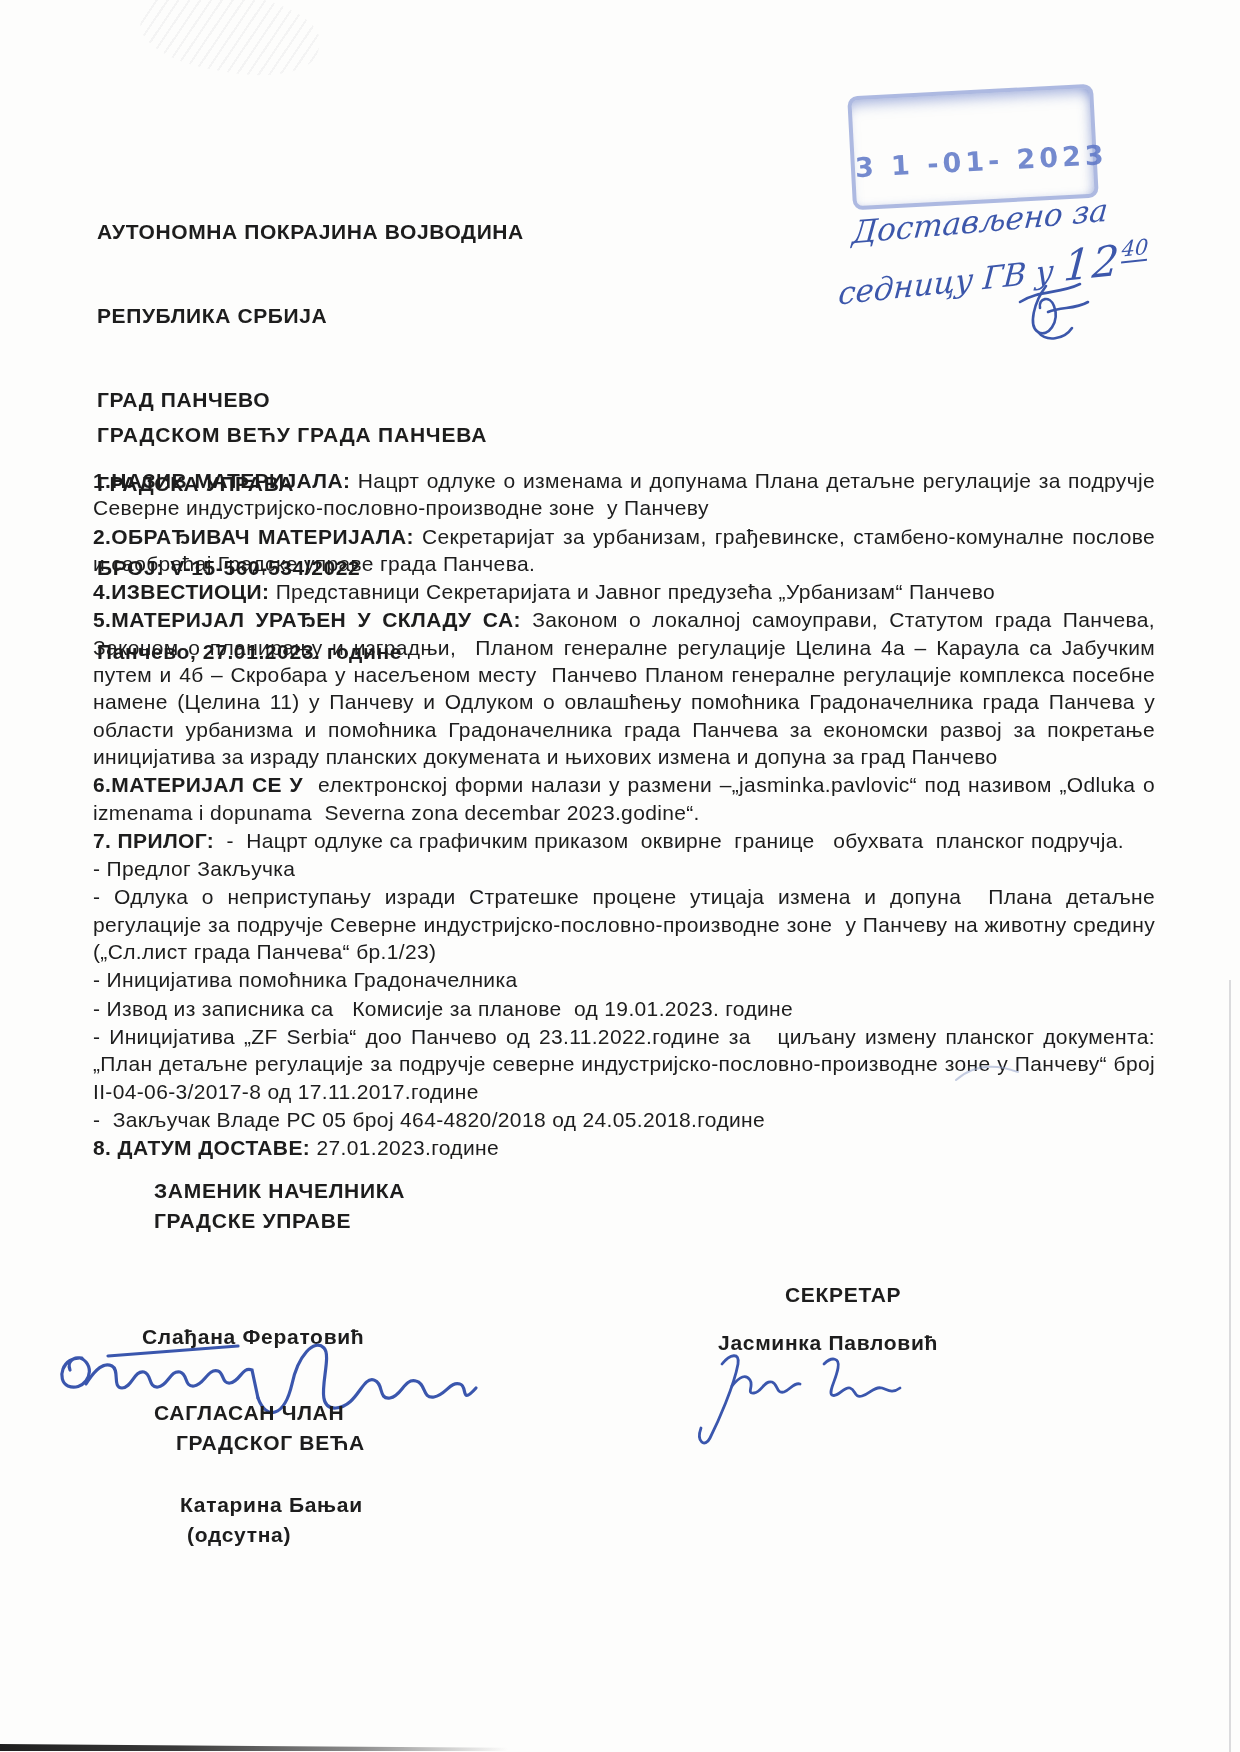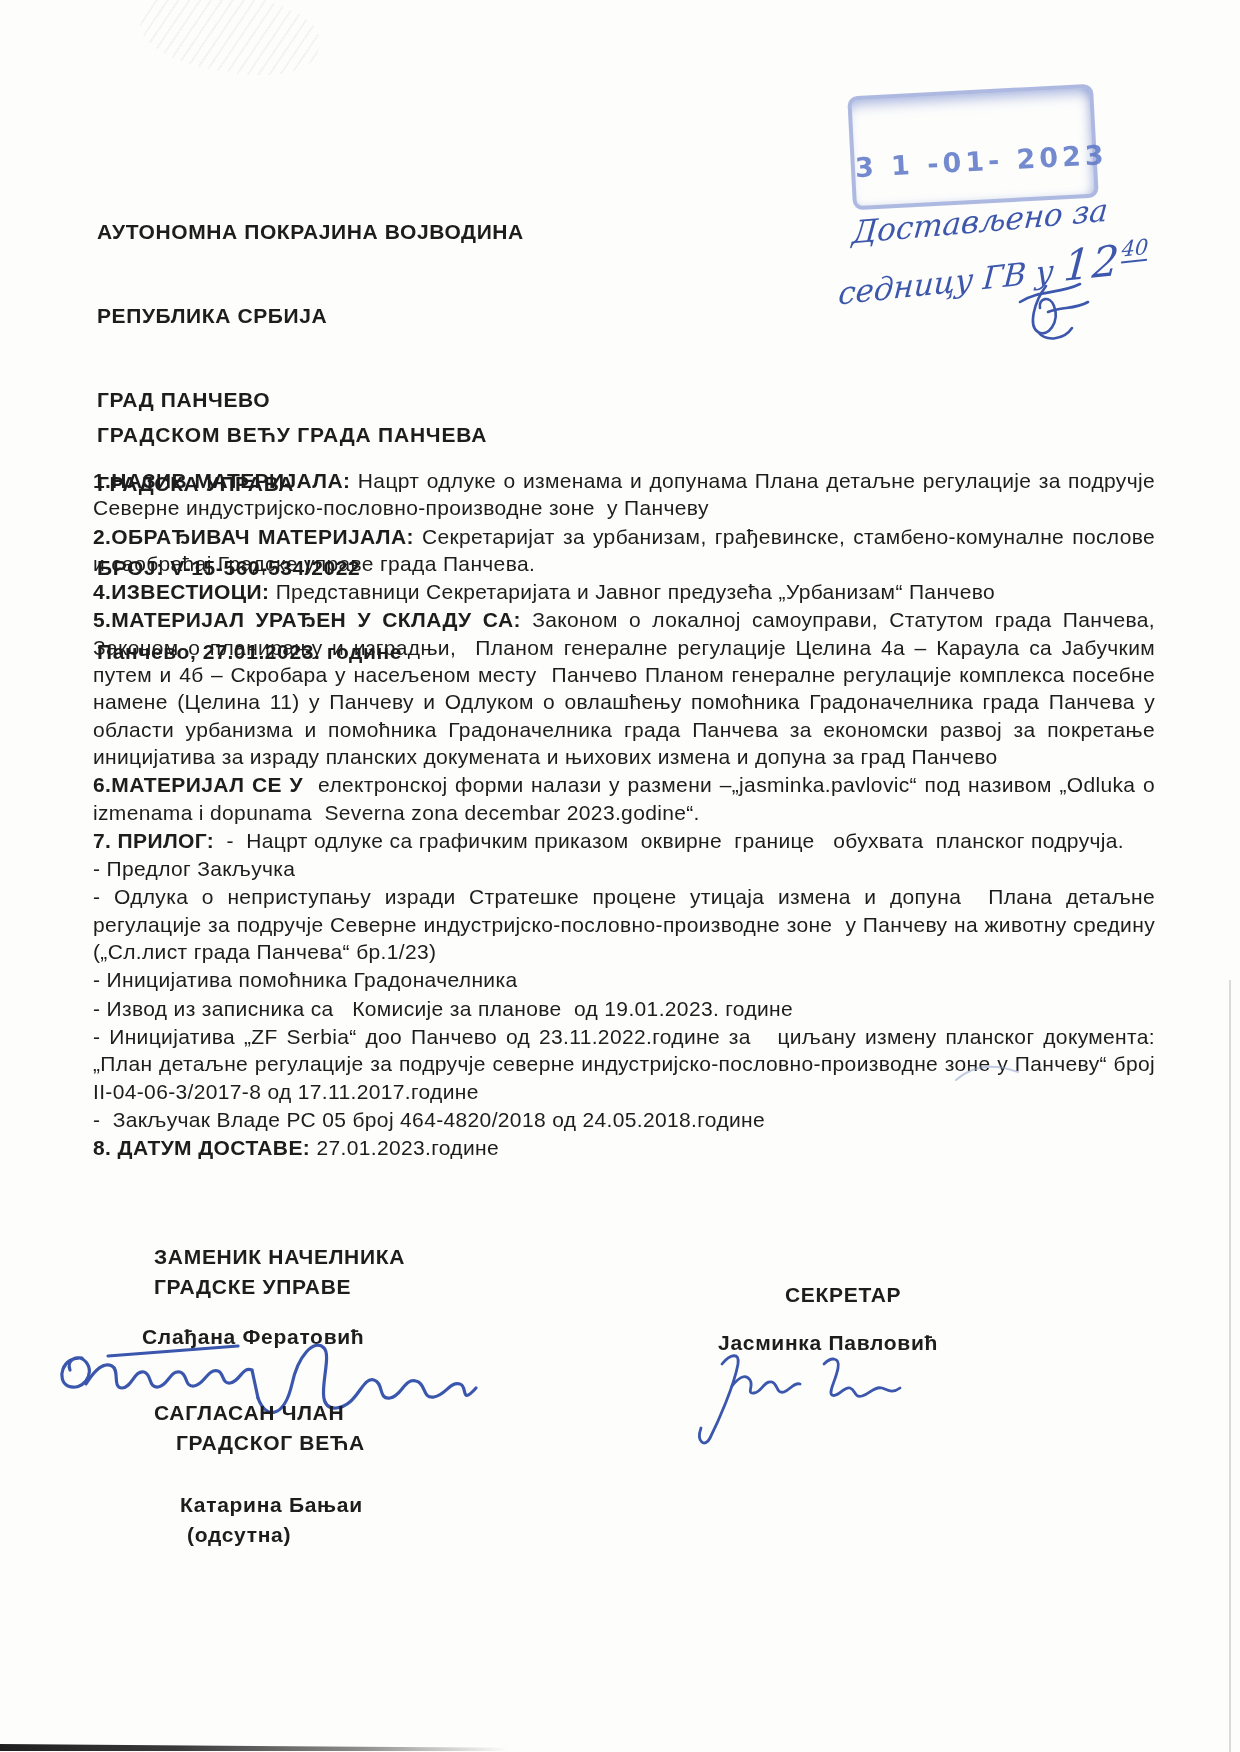--- a/index.html
+++ b/index.html
@@ -114,21 +114,21 @@
     <p><b>7. ПРИЛОГ:</b><span>  -  Нацрт одлуке са графичким приказом  оквирне  границе   обухвата  планског подручја.</span></p>
     <p><b></b><span>- Предлог Закључка</span></p>
     <p><b></b><span>- Одлука о неприступању изради Стратешке процене утицаја измена и допуна  Плана детаљне регулације за подручје Северне индустријско-пословно-производне зоне  у Панчеву на животну средину („Сл.лист града Панчева“ бр.1/23)</span></p>
     <p><b></b><span>- Иницијатива помоћника Градоначелника</span></p>
     <p><b></b><span>- Извод из записника са   Комисије за планове  од 19.01.2023. године</span></p>
     <p><b></b><span>- Иницијатива „ZF Serbia“ доо Панчево од 23.11.2022.године за   циљану измену планског документа:  „План детаљне регулације за подручје северне индустријско-пословно-производне зоне у Панчеву“ број II-04-06-3/2017-8 од 17.11.2017.године</span></p>
     <p><b></b><span>-  Закључак Владе РС 05 број 464-4820/2018 од 24.05.2018.године</span></p>
     <p><b>8. ДАТУМ ДОСТАВЕ:</b><span> 27.01.2023.године</span></p>
   </div>
 
-  <div class="sig-label" style="left:154px;top:1242px"><span>ЗАМЕНИК НАЧЕЛНИКА</span><br><span>ГРАДСКЕ УПРАВЕ</span></div>
+  <div class="sig-label" style="left:154px;top:1176px"><span>ЗАМЕНИК НАЧЕЛНИКА</span><br><span>ГРАДСКЕ УПРАВЕ</span></div>
 
   <div class="sig-label" style="left:785px;top:1280px">СЕКРЕТАР</div>
 
   <div class="sig-label" style="left:142px;top:1322px">Слађана Фератовић</div>
   <div class="sig-label" style="left:718px;top:1328px">Јасминка Павловић</div>
 
   <svg class="ink-svg" style="left:52px;top:1326px" width="430" height="112" viewBox="0 0 430 112">
     <g fill="none" stroke="#3a56ad" stroke-width="3.2" stroke-linecap="round">
       <path d="M30,32 C10,30 4,54 16,60 C30,66 44,48 34,36 C26,27 14,34 18,44"></path>
       <path d="M34,58 C44,42 52,36 60,40 C68,44 60,62 70,62 C80,62 82,44 92,46 C100,48 96,62 106,61 C116,60 118,44 128,46 C136,48 132,61 142,60 C152,59 156,42 166,45 C172,47 170,58 178,57 C188,56 190,40 200,44 L206,72"></path>

